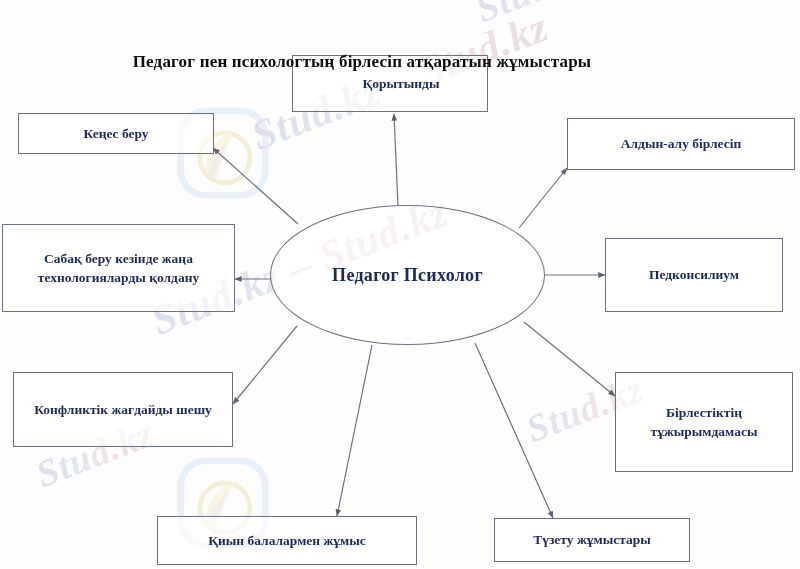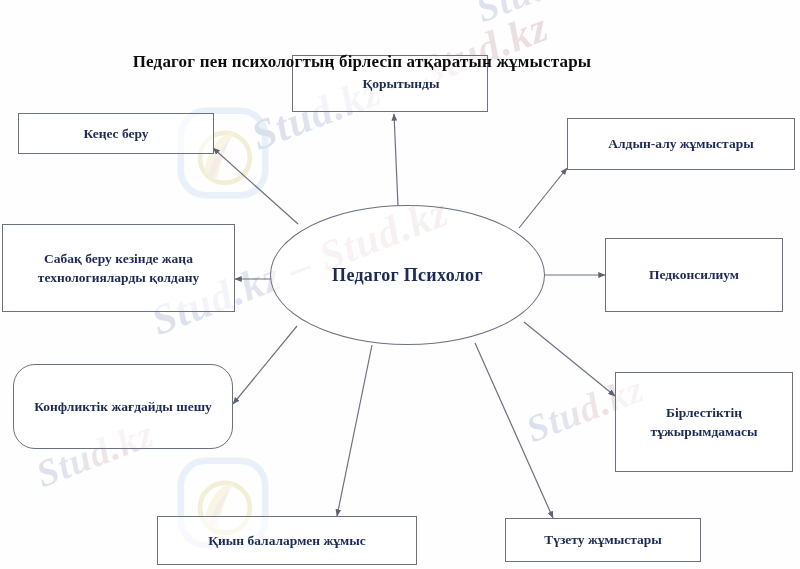--- a/index.html
+++ b/index.html
@@ -159,40 +159,40 @@
 
   <div class="center-node" style="left:270px; top:205px; width:275px; height:140px;">
     <span class="lbl">Педагог  Психолог</span>
   </div>
 
   <div class="node" style="left:292px; top:55px; width:196px; height:57px;padding-left:28px;">
     <span class="lbl">Қорытынды</span>
   </div>
 
   <div class="node" style="left:567px; top:118px; width:228px; height:52px;">
-    <span class="lbl">Алдын-алу жұмыстары</span>
+    <span class="lbl">Алдын-алу бірлесіп</span>
   </div>
 
   <div class="node" style="left:605px; top:238px; width:178px; height:74px;">
     <span class="lbl">Педконсилиум</span>
   </div>
 
   <div class="node" style="left:615px; top:372px; width:178px; height:100px;">
     <span class="lbl">Бірлестіктің тұжырымдамасы</span>
   </div>
 
-  <div class="node" style="left:505px; top:518px; width:196px; height:44px;">
+  <div class="node" style="left:494px; top:518px; width:196px; height:44px;">
     <span class="lbl">Түзету жұмыстары</span>
   </div>
 
   <div class="node" style="left:157px; top:516px; width:260px; height:49px;">
     <span class="lbl">Қиын балалармен жұмыс</span>
   </div>
 
-  <div class="node" style="left:13px; top:364px; width:220px; height:85px;border-radius:22px;">
+  <div class="node" style="left:13px; top:372px; width:220px; height:75px;">
     <span class="lbl">Конфликтік жағдайды шешу</span>
   </div>
 
   <div class="node" style="left:2px; top:224px; width:233px; height:88px;">
     <span class="lbl">Сабақ беру кезінде жаңа технологияларды қолдану</span>
   </div>
 
   <div class="node" style="left:18px; top:113px; width:196px; height:41px;">
     <span class="lbl">Кеңес беру</span>
   </div>

